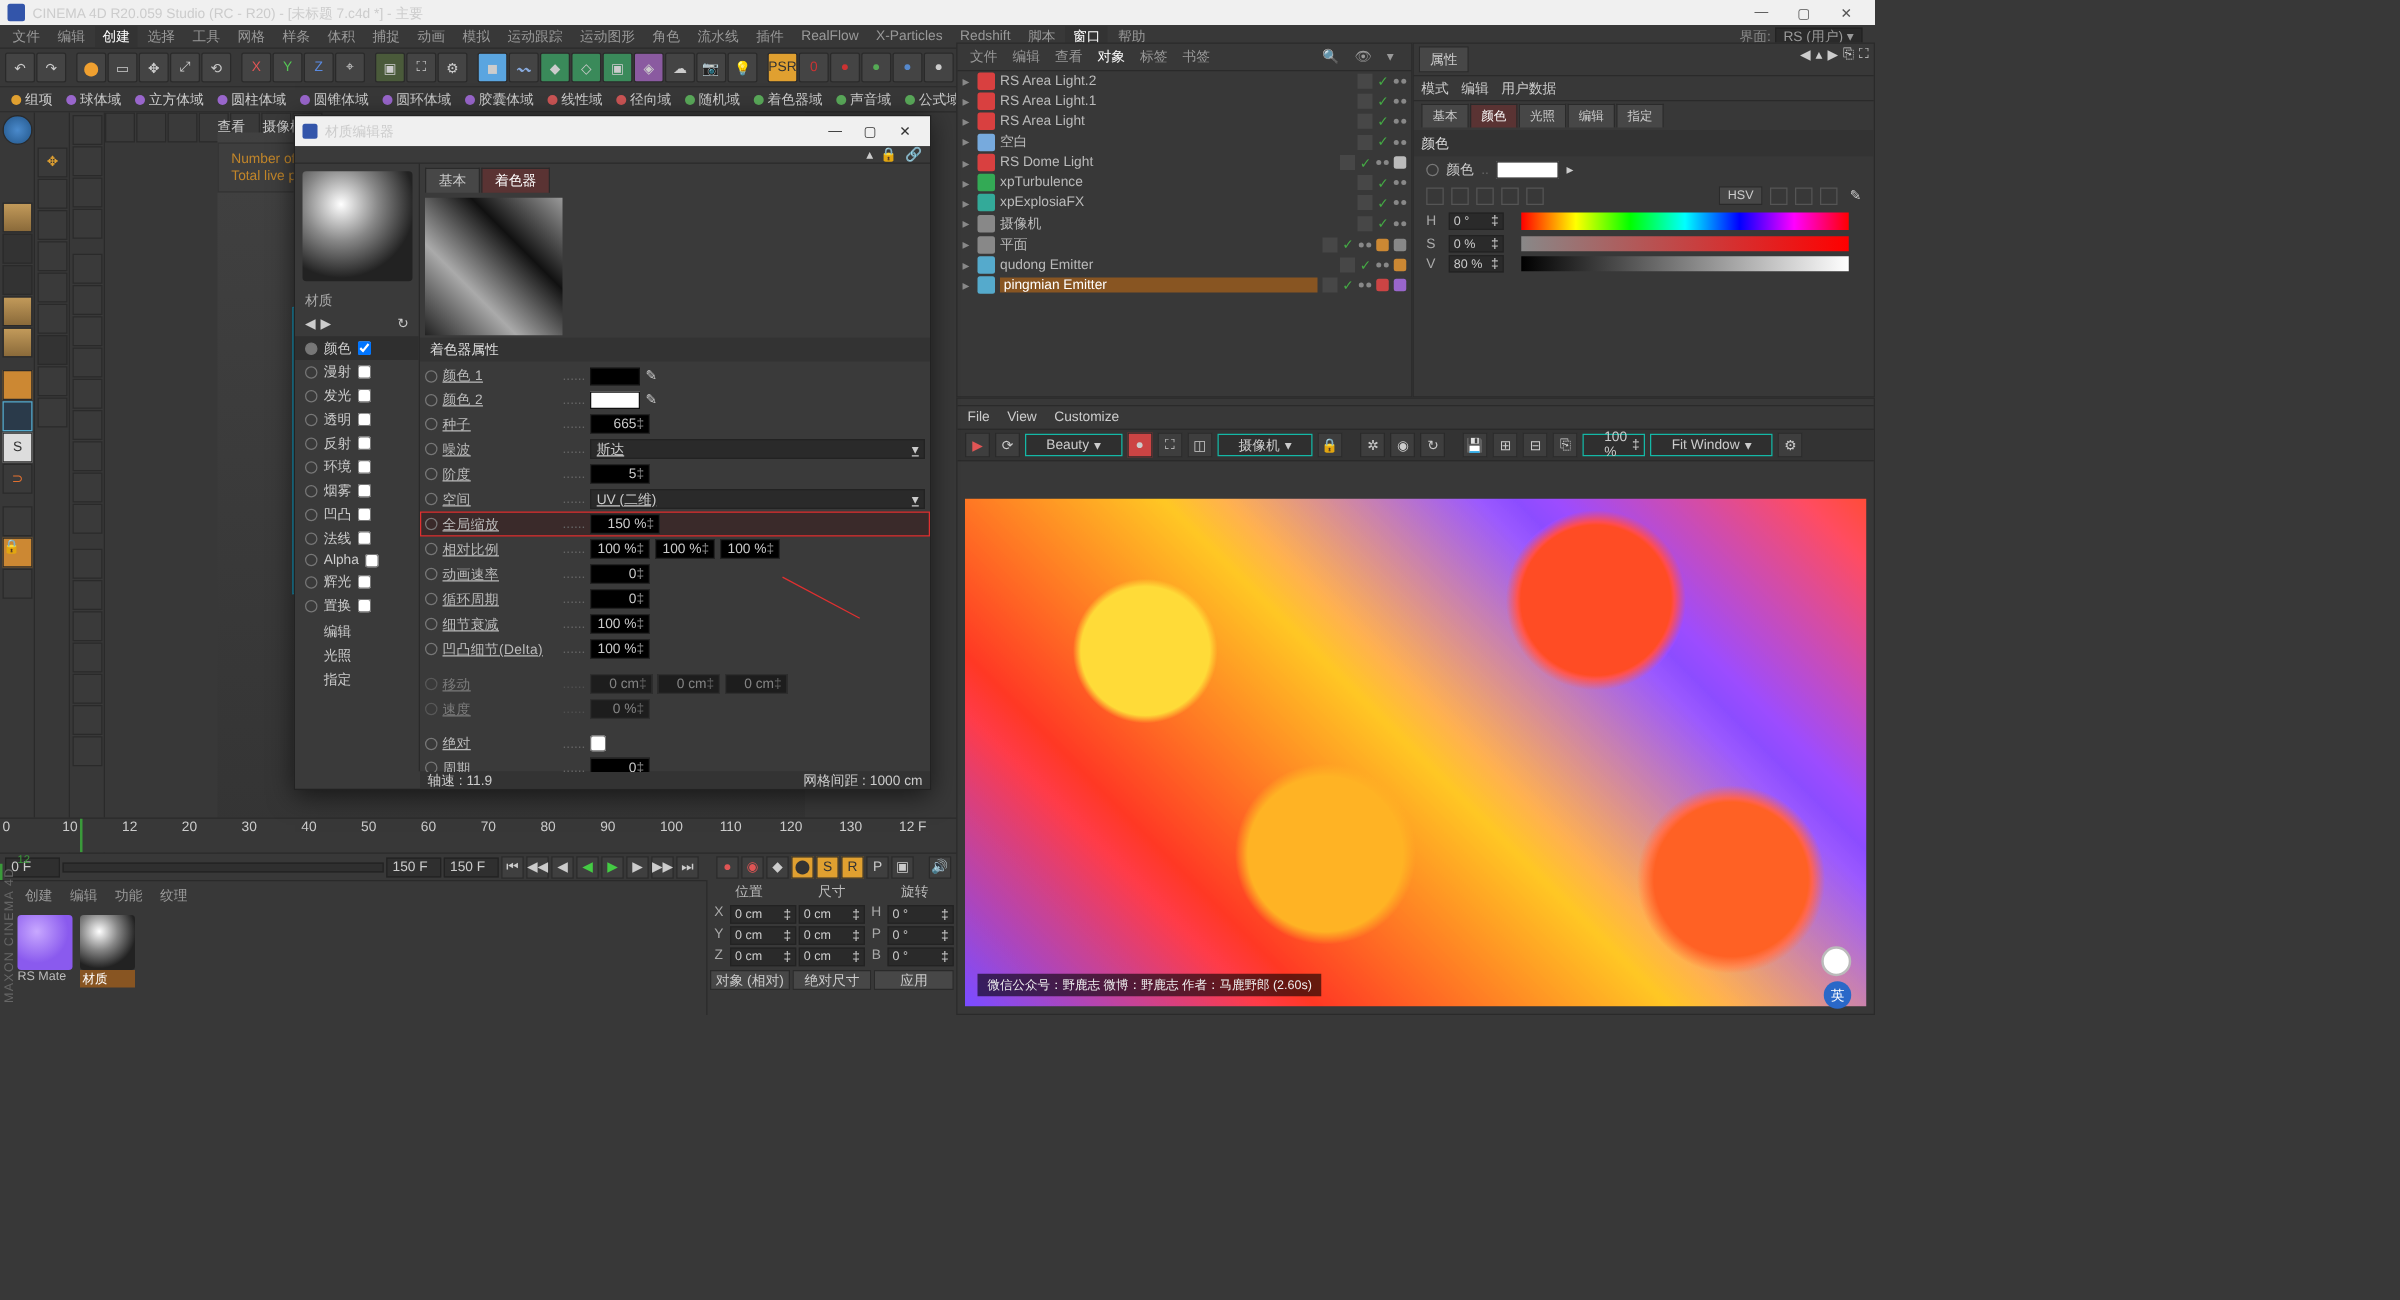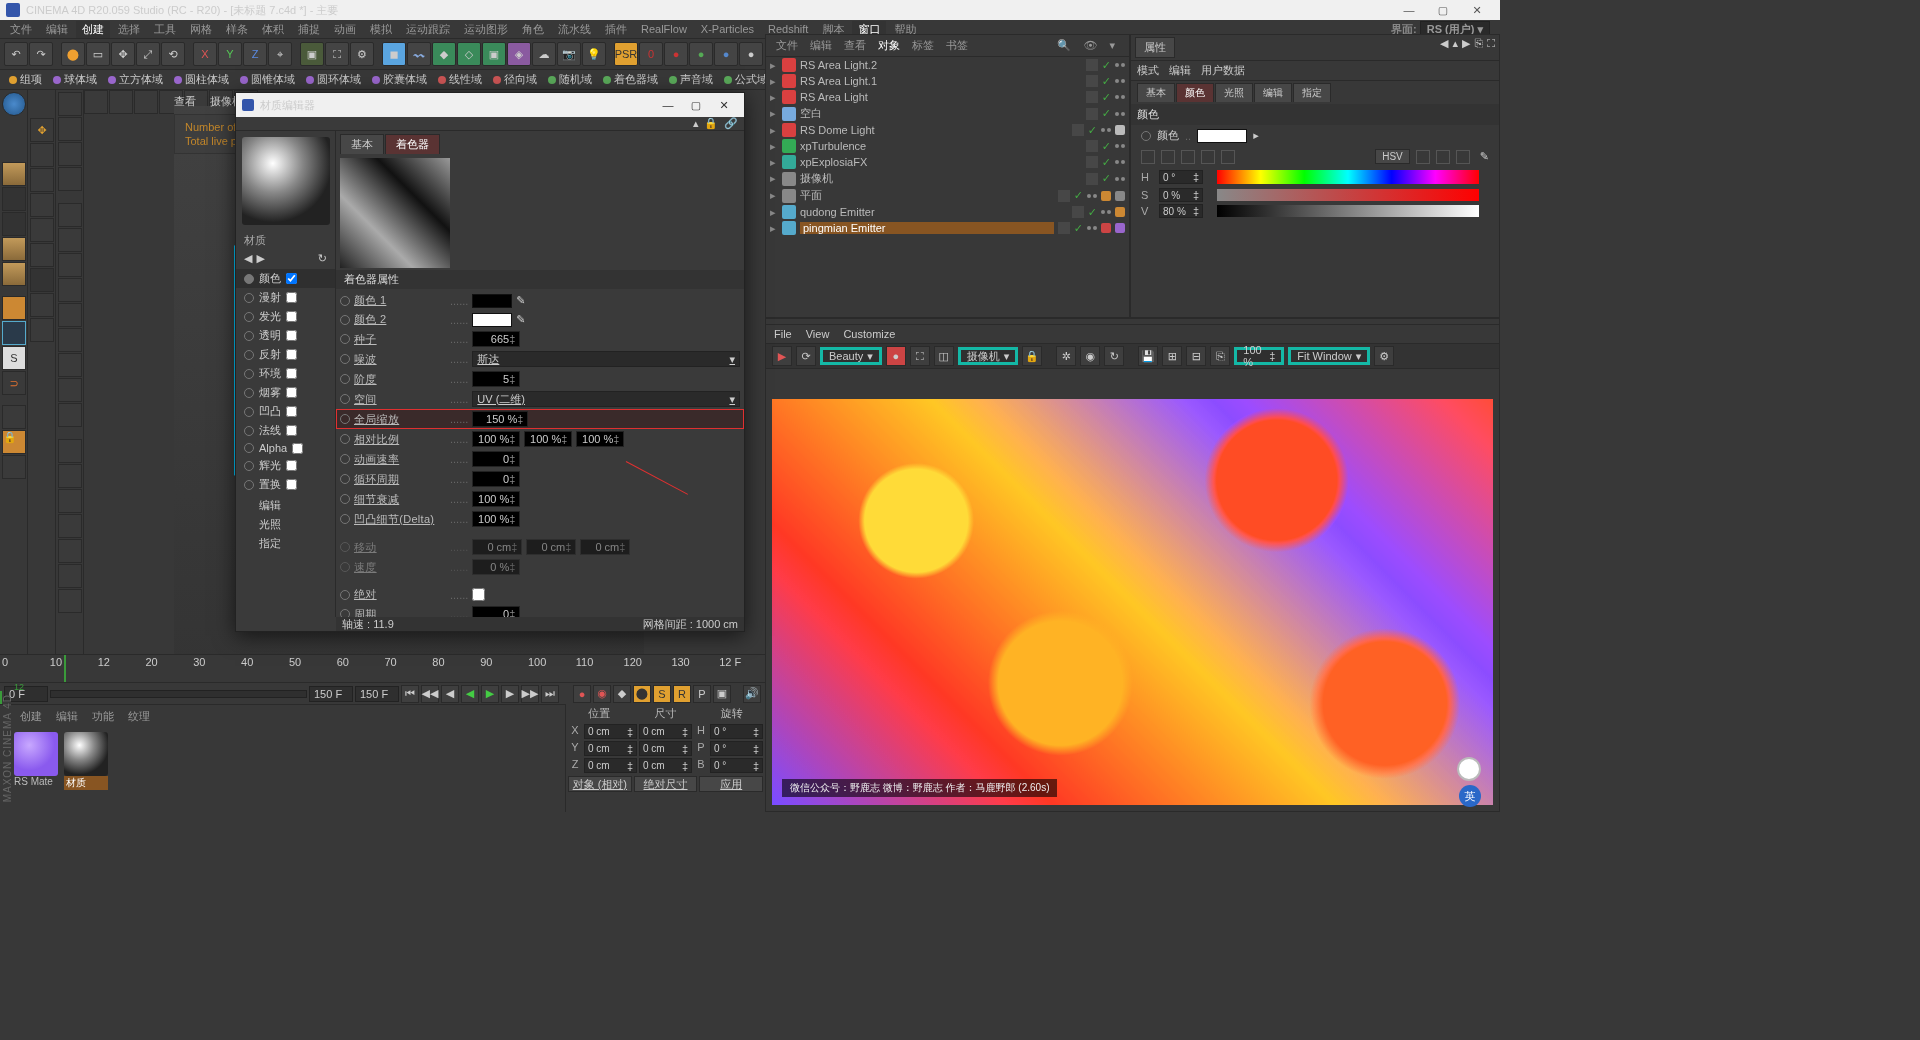--- a/index.html
+++ b/index.html
@@ -3,21 +3,21 @@
 <meta charset="utf-8">
 <style>
 * { margin:0; padding:0; box-sizing:border-box; font-family:"Microsoft YaHei",Arial,sans-serif; font-size:11px; color:#ccc; user-select:none; }
 body { background:#383838; width:1500px; height:812px; overflow:hidden; position:relative; }
 .titlebar { background:#f0f0f0; height:20px; display:flex; align-items:center; padding:0 6px; color:#666; }
 .titlebar .spacer { flex:1; }
 .titlebar .winbtn { width:34px; text-align:center; color:#555; }
 .menubar { background:#383838; height:18px; display:flex; align-items:center; padding:0 4px; gap:2px; }
 .menubar span { padding:1px 6px; color:#999; }
 .menubar span.hl { color:#fff; background:#333; }
-.menubar .layout { margin-left:auto; color:#888;font-weight:bold; }
+.menubar .layout { margin-left:auto; color:#888; }
 .toolbar { background:#383838; height:32px; border-top:1px solid #2a2a2a; border-bottom:1px solid #2a2a2a; display:flex; align-items:center; padding:0 4px; gap:1px; }
 .tbtn { width:24px; height:24px; background:#444; border:1px solid #2a2a2a; display:inline-flex; align-items:center; justify-content:center; border-radius:2px; }
 .sep { width:6px; }
 .secondbar { background:#383838; height:20px; display:flex; align-items:center; padding:0 4px; gap:1px; border-bottom:1px solid #2a2a2a; }
 .secondbar .item { display:flex; align-items:center; gap:3px; padding:1px 5px; }
 .dot { width:8px; height:8px; border-radius:50%; background:#888; }
 .main { display:flex; height:calc(100% - 90px); }
 .leftstrip { width:28px; background:#383838; display:flex; flex-direction:column; gap:1px; padding:2px; border-right:1px solid #2a2a2a; }
 .lsbtn { width:24px; height:24px; background:#3a3a3a; border:1px solid #2a2a2a; }
 .lsbtn.cube { background:linear-gradient(#c29a5a,#8a6a3a); }
@@ -83,21 +83,21 @@
 .mswatch { width:44px; height:44px; border-radius:3px; }
 .mname { text-align:left; font-size:10px; color:#bbb; max-width:44px; overflow:hidden; text-overflow:ellipsis;}
 .mname.sel { background:#885522; color:#fff; padding:0 2px;}
 .coord { position:absolute; right:0; bottom:0; width:200px; height:108px; background:#383838; border-left:1px solid #2a2a2a;}
 .coord .hdr{display:flex; padding:2px 0;}
 .coord .hdr span{flex:1; text-align:center; color:#bbb;}
 .coord .crow{display:flex; gap:2px; padding:1px 2px;}
 .coord .cl{width:14px; text-align:center; color:#aaa;}
 .coord .cv{flex:1; background:#2a2a2a; border:1px solid #222; height:15px; padding:0 3px; display:flex; justify-content:space-between; align-items:center; font-size:10px;}
 .coord .cbot{display:flex; gap:2px; padding:2px;}
-.coord .cbot .btn{flex:1; background:#474747; border:1px solid #2a2a2a; height:16px; text-align:center;text-decoration:underline;}
+.coord .cbot .btn{flex:1; background:#474747; border:1px solid #2a2a2a; height:16px; text-align:center;}
 
 .objmgr { position:absolute; right:370px; top:34px; width:365px; height:284px; background:#383838; border:1px solid #2a2a2a;}
 .objmgr .omenu{display:flex; gap:4px; padding:2px 6px; border-bottom:1px solid #2a2a2a;}
 .objmgr .omenu span{padding:1px 4px; color:#999;}
 .objmgr .omenu span.hl{color:#fff;}
 .objmgr .orow{display:flex; align-items:center; padding:1px 4px; gap:4px;}
 .objmgr .oicon{width:14px; height:14px; display:inline-block;}
 .objmgr .oname{flex:1; color:#bbb;}
 .objmgr .oname.sel{background:#885522; color:#fff; padding:0 3px;}
 .objmgr .otag{width:10px;height:10px; background:#555; border-radius:2px;}
@@ -123,21 +123,21 @@
 .attrs .hrow .v{width:44px;background:#2a2a2a;border:1px solid #222;height:14px;padding:0 3px;display:flex;justify-content:space-between;align-items:center;font-size:10px;}
 .attrs .iconrow { display:flex; gap:6px; padding:3px 10px; align-items:center;}
 .attrs .iconrow .i{width:14px;height:14px;border:1px solid #555;}
 .attrs .iconrow .lbl{background:#474747;padding:1px 6px;border:1px solid #2a2a2a;font-size:10px;}
 
 .rv { position:absolute; right:0; top:318px; bottom:0; width:735px; background:#383838; border:1px solid #2a2a2a;}
 .rv .rtitle{padding:3px 8px; border-bottom:1px solid #2a2a2a; color:#bbb;}
 .rv .rmenu{display:flex; gap:14px; padding:3px 8px; color:#999;}
 .rv .rtool{height:26px; background:#333; display:flex; align-items:center; gap:4px; padding:0 6px; border-top:1px solid #2a2a2a; border-bottom:1px solid #2a2a2a;}
 .rv .rbtn{width:20px;height:20px;background:#3e3e3e;border:1px solid #2a2a2a;display:flex;align-items:center;justify-content:center;}
-.rv .rdrop{background:#2f2f2f;border:3px solid #14b8a6;height:18px;padding:0 6px;display:flex;align-items:center;gap:4px;}
+.rv .rdrop{background:#2f2f2f;border:1px solid #14b8a6;height:18px;padding:0 16px;display:flex;align-items:center;gap:4px;}
 .rv .rcanvas{position:absolute; left:6px; right:6px; top:80px; bottom:6px; background:#333;}
 .rv .rcanvas .img{position:absolute;inset:0;background:
   radial-gradient(circle at 20% 30%, #ffcc44 0 8%, transparent 9%),
   radial-gradient(circle at 70% 20%, #ff5533 0 10%, transparent 12%),
   radial-gradient(circle at 40% 70%, #ffaa33 0 12%, transparent 14%),
   radial-gradient(circle at 85% 75%, #ff6633 0 9%, transparent 11%),
   linear-gradient(45deg,#7a55ee,#ff4433,#ffbb33,#8a55ff,#ff5544);
   filter:contrast(1.2);}
 .rv .overlay{position:absolute; left:10px; bottom:8px; background:rgba(0,0,0,.6); color:#eee; padding:2px 8px; font-size:10px;}
 .rv .badge{position:absolute; right:12px; bottom:24px; width:24px;height:24px;border-radius:50%;background:#fff;border:2px solid #bbb;}

